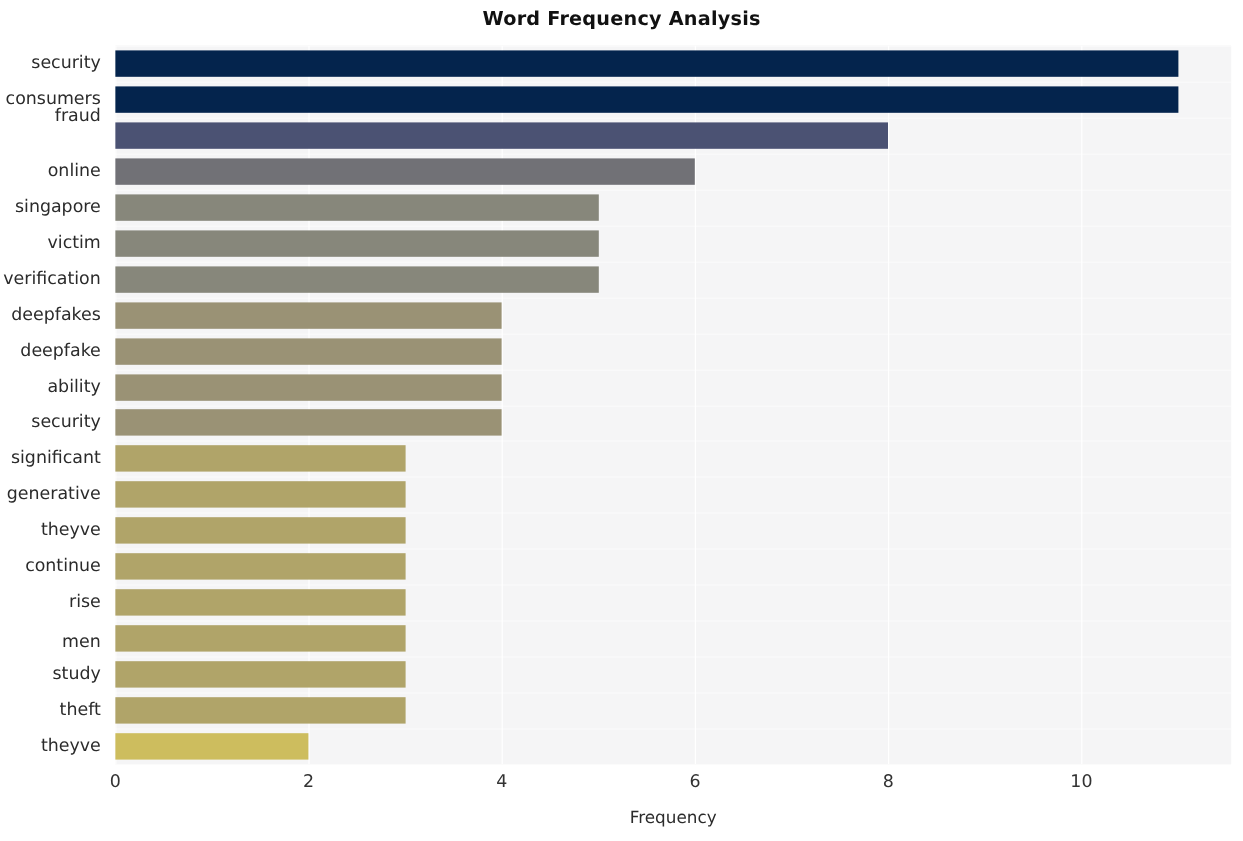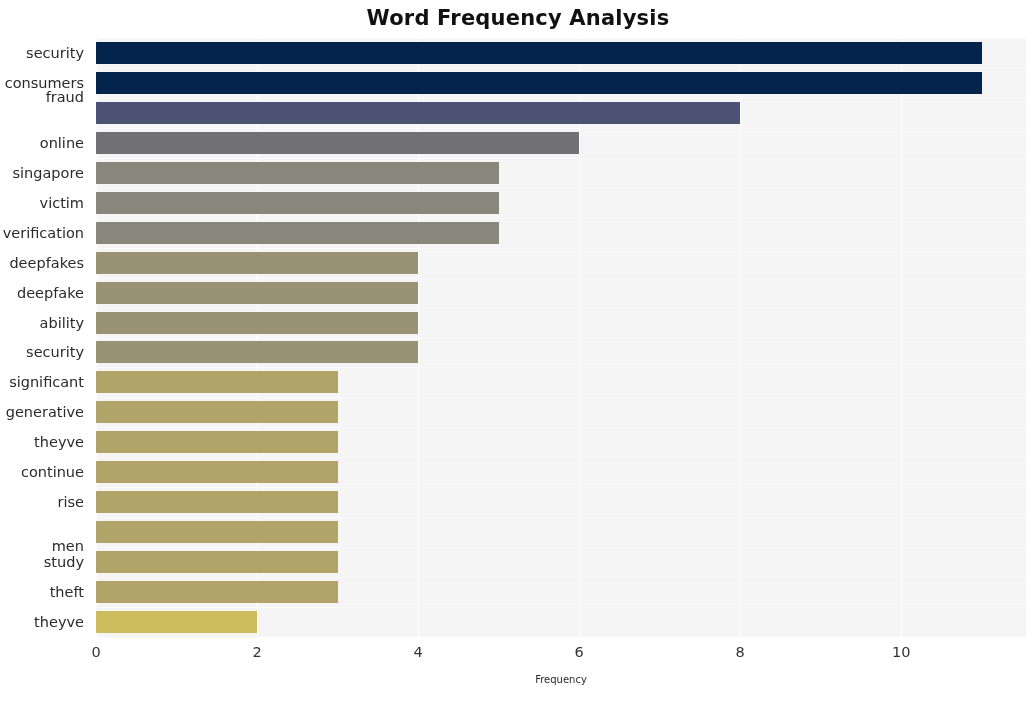--- a/index.html
+++ b/index.html
@@ -20,21 +20,21 @@
     height: 701px;
     background: #ffffff;
   }
 
   #chart-title {
     position: absolute;
     left: 0;
     top: 6px;
     width: 1036px;
     text-align: center;
-    font-size: 21px;
+    font-size: 16px;
     font-weight: bold;
     color: #111111;
     letter-spacing: 0.2px;
   }
 
   
   #plot-area {
     position: absolute;
     left: 96px;
     top: 38px;
@@ -97,21 +97,21 @@
     transform: translateX(-50%);
     white-space: nowrap;
   }
 
   #xaxis-title {
     position: absolute;
     left: 96px;
     width: 930px;
     top: 674px;
     text-align: center;
-    font-size: 10px;
+    font-size: 14px;
     color: #2b2b2b;
   }
 </style>
 </head>
 <body>
 
 <div id="figure">
 
   <div id="chart-title">Word Frequency Analysis</div>
 
@@ -178,21 +178,21 @@
       <div class="ylabel" style="top: 183.675px;">verification</div>
       <div class="ylabel" style="top: 213.625px;">deepfakes</div>
       <div class="ylabel" style="top: 243.575px; text-align: center;">deepfake</div>
       <div class="ylabel" style="top: 273.525px;">ability</div>
       <div class="ylabel" style="top: 303.475px;">security</div>
       <div class="ylabel" style="top: 333.425px;">significant</div>
       <div class="ylabel" style="top: 363.375px;">generative</div>
       <div class="ylabel" style="top: 393.325px;">theyve</div>
       <div class="ylabel" style="top: 423.275px;">continue</div>
       <div class="ylabel" style="top: 453.225px;">rise</div>
-      <div class="ylabel" style="top: 497px;">men</div>
+      <div class="ylabel" style="top: 486px;">men</div>
       <div class="ylabel" style="top: 513.125px;">study</div>
       <div class="ylabel" style="top: 543.075px;">theft</div>
       <div class="ylabel" style="top: 573.025px;">theyve</div>
     </div>
 
   <div id="xticks-layer">
       <div class="xtick" style="left: 96px;">0</div>
       <div class="xtick" style="left: 257.039px;">2</div>
       <div class="xtick" style="left: 418.078px;">4</div>
       <div class="xtick" style="left: 579.117px;">6</div>

